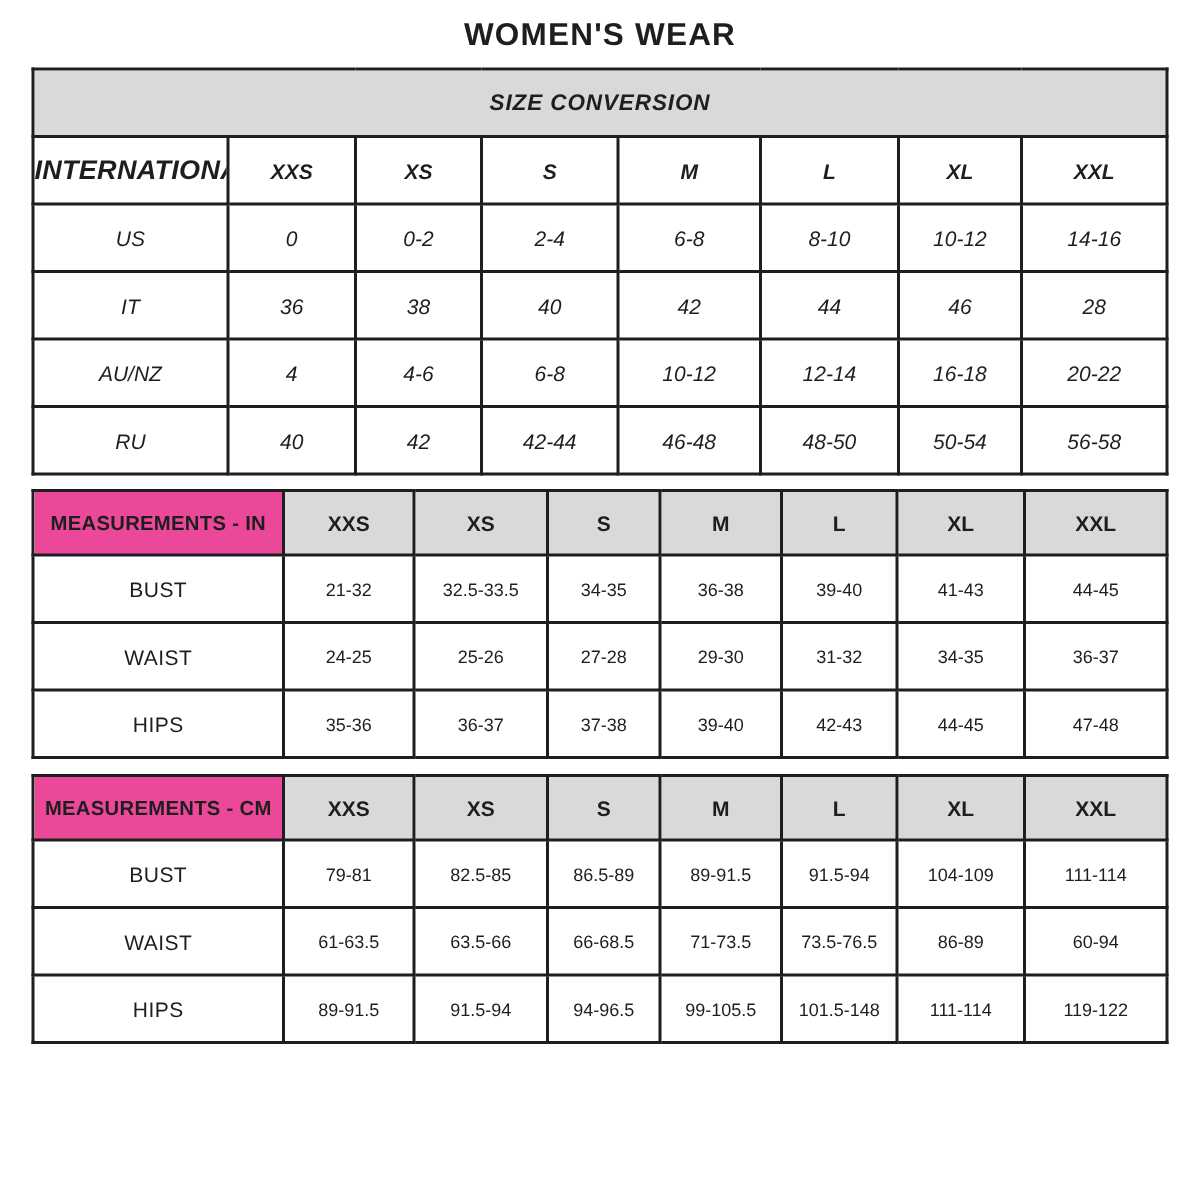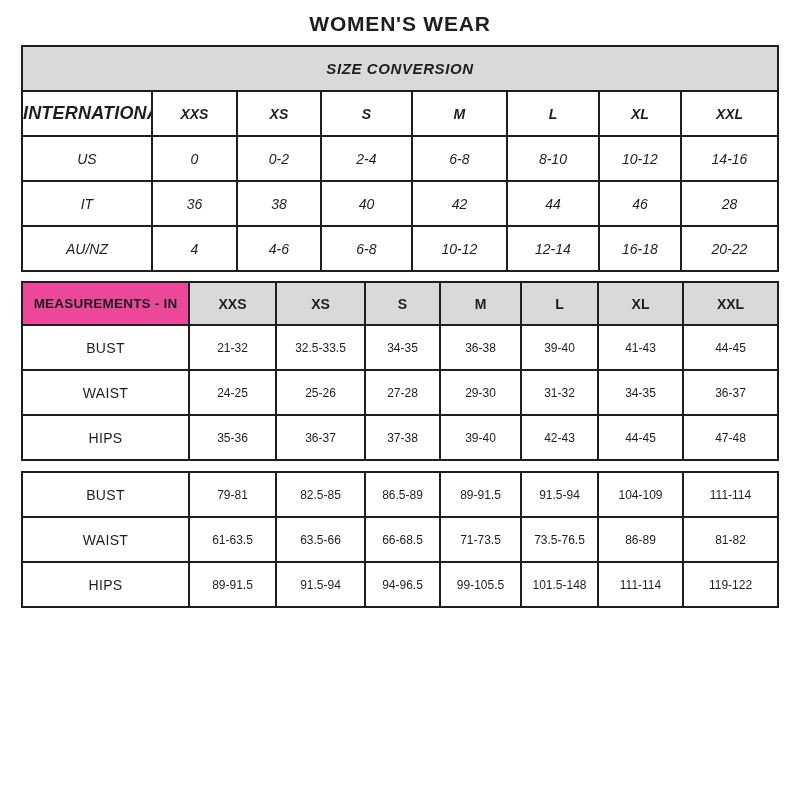--- a/index.html
+++ b/index.html
@@ -125,20 +125,30 @@
     </tr>
     <tr>
       <td>AU/NZ</td>
       <td>4</td>
       <td>4-6</td>
       <td>6-8</td>
       <td>10-12</td>
       <td>12-14</td>
       <td>16-18</td>
       <td>20-22</td>
+    </tr>
+    <tr>
+      <td>RU</td>
+      <td>40</td>
+      <td>42</td>
+      <td>42-44</td>
+      <td>46-48</td>
+      <td>48-50</td>
+      <td>50-54</td>
+      <td>56-58</td>
     </tr>
   </tbody>
     </table>
 
   <table class="t2">
     <colgroup>
       <col style="width:167px">
         <col style="width:87px">
         <col style="width:89px">
         <col style="width:75px">
@@ -196,39 +206,49 @@
       <col style="width:167px">
         <col style="width:87px">
         <col style="width:89px">
         <col style="width:75px">
       <col style="width:81px">
         <col style="width:77px">
         <col style="width:85px">
         <col style="width:95px">
     </colgroup>
     <tbody>
+        <tr>
+      <td class="hdr-first">MEASUREMENTS - CM</td>
+      <td class="hdr">XXS</td>
+      <td class="hdr">XS</td>
+      <td class="hdr">S</td>
+      <td class="hdr">M</td>
+      <td class="hdr">L</td>
+      <td class="hdr">XL</td>
+      <td class="hdr">XXL</td>
+    </tr>
     <tr>
       <td class="rowlabel">BUST</td>
       <td>79-81</td>
       <td>82.5-85</td>
       <td>86.5-89</td>
       <td>89-91.5</td>
       <td>91.5-94</td>
       <td>104-109</td>
       <td>111-114</td>
     </tr>
     <tr>
       <td class="rowlabel">WAIST</td>
       <td>61-63.5</td>
       <td>63.5-66</td>
       <td>66-68.5</td>
       <td>71-73.5</td>
       <td>73.5-76.5</td>
       <td>86-89</td>
-      <td>81-82</td>
+      <td>60-94</td>
     </tr>
     <tr>
       <td class="rowlabel">HIPS</td>
       <td>89-91.5</td>
       <td>91.5-94</td>
       <td>94-96.5</td>
       <td>99-105.5</td>
       <td>101.5-148</td>
       <td>111-114</td>
       <td>119-122</td>

